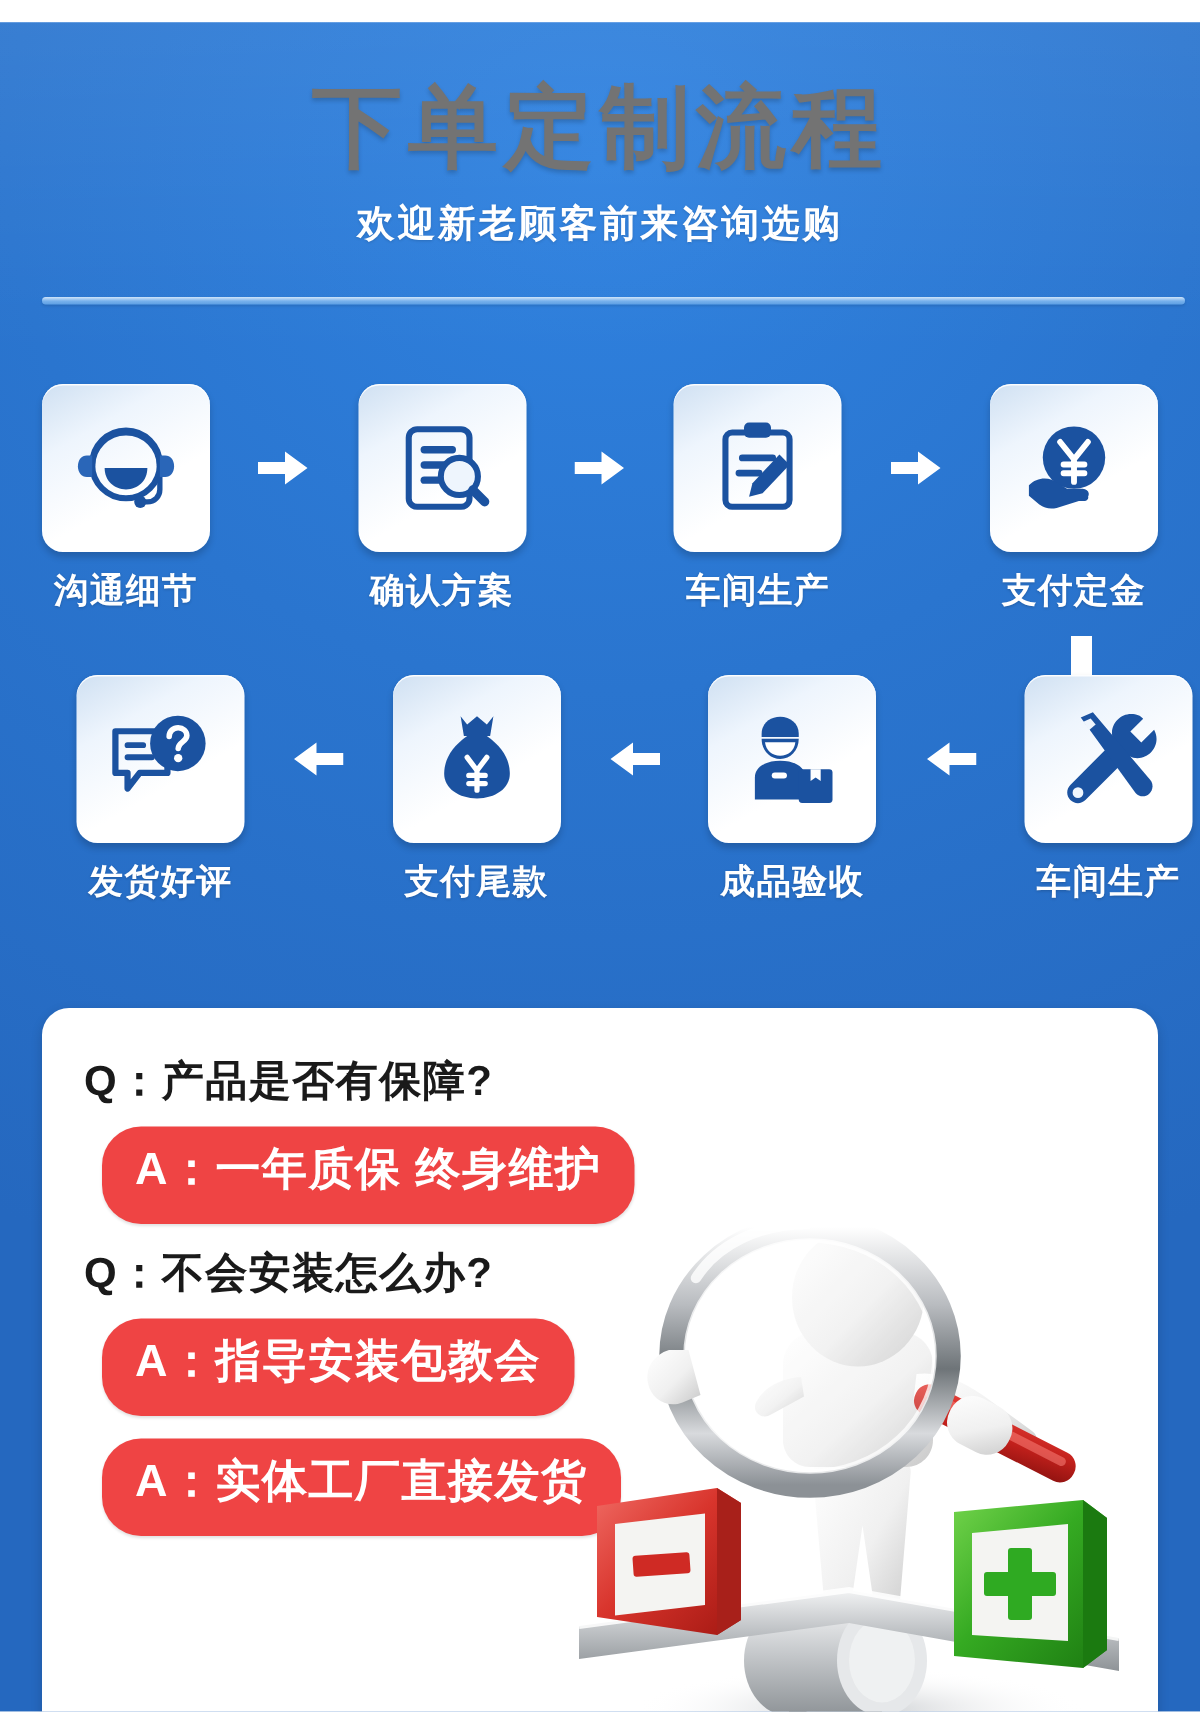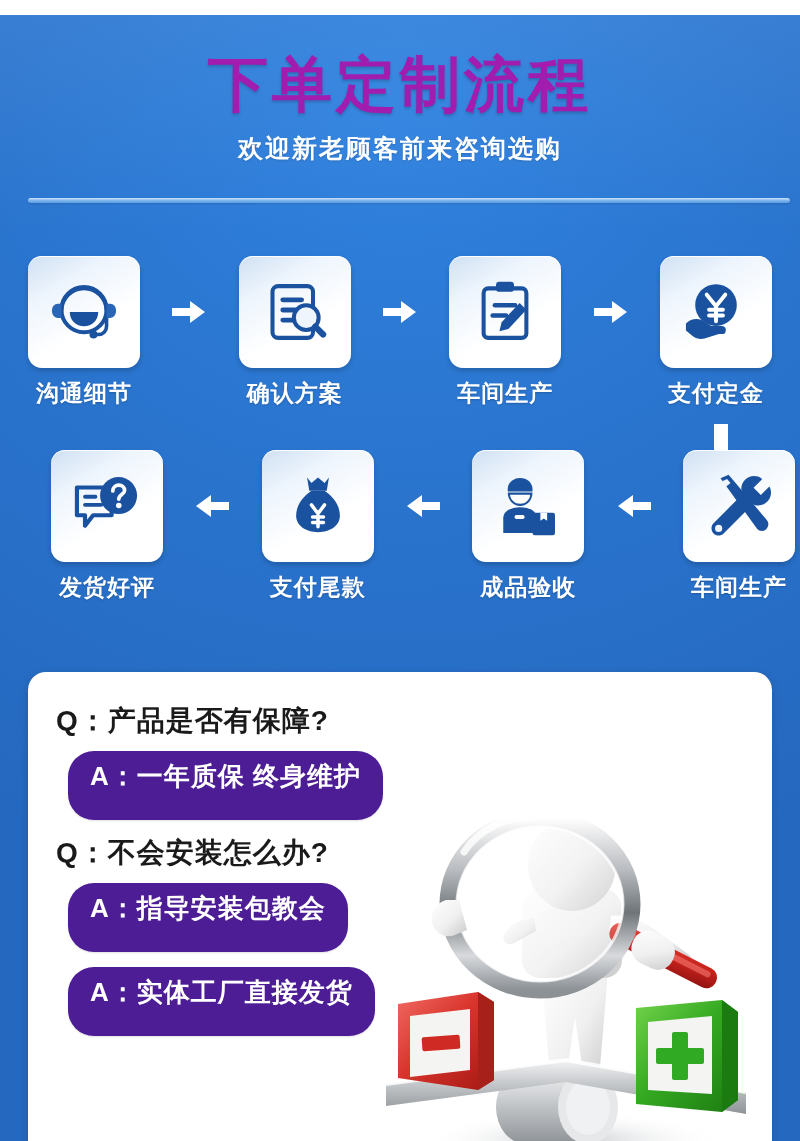--- a/index.html
+++ b/index.html
@@ -32,21 +32,21 @@
 
   
   .header {
     position: absolute;
     left: 0; top: 15px; width: 800px;
     text-align: center;
   }
   .title {
     font-size: 60px;
     font-weight: 700;
-    color: #a21caf;
+    color: #737373;
     letter-spacing: 4px;
     line-height: 1.05;
     margin-top: 38px;
     text-shadow: 0 2px 3px rgba(0,0,0,.18);
   }
   .subtitle {
     font-size: 25px;
     font-weight: 700;
     color: #ffffff;
     letter-spacing: 2px;
@@ -124,27 +124,27 @@
     font-weight: 700;
     color: #1a1a1a;
     letter-spacing: 1px;
     white-space: nowrap;
     padding: 8px 0 2px 2px;
   }
   .a-pill {
     display: inline-block;
     margin-top: 9px;
     margin-left: 14px;
-    background: #4c1d95;
+    background: #ef4444;
     color: #ffffff;
-    font-size: 26px;
+    font-size: 30px;
     font-weight: 700;
     letter-spacing: 1px;
     border-radius: 26px;
-    padding: 8px 22px 26px 22px;
+    padding: 8px 22px 16px 22px;
     white-space: nowrap;
     box-shadow: 0 1px 2px rgba(0,0,0,.12);
   }
   .a-prefix { font-weight: 700; }
 
   
   .illus {
     position: absolute;
     right: 4px; bottom: 0px;
     width: 400px; height: 400px;

